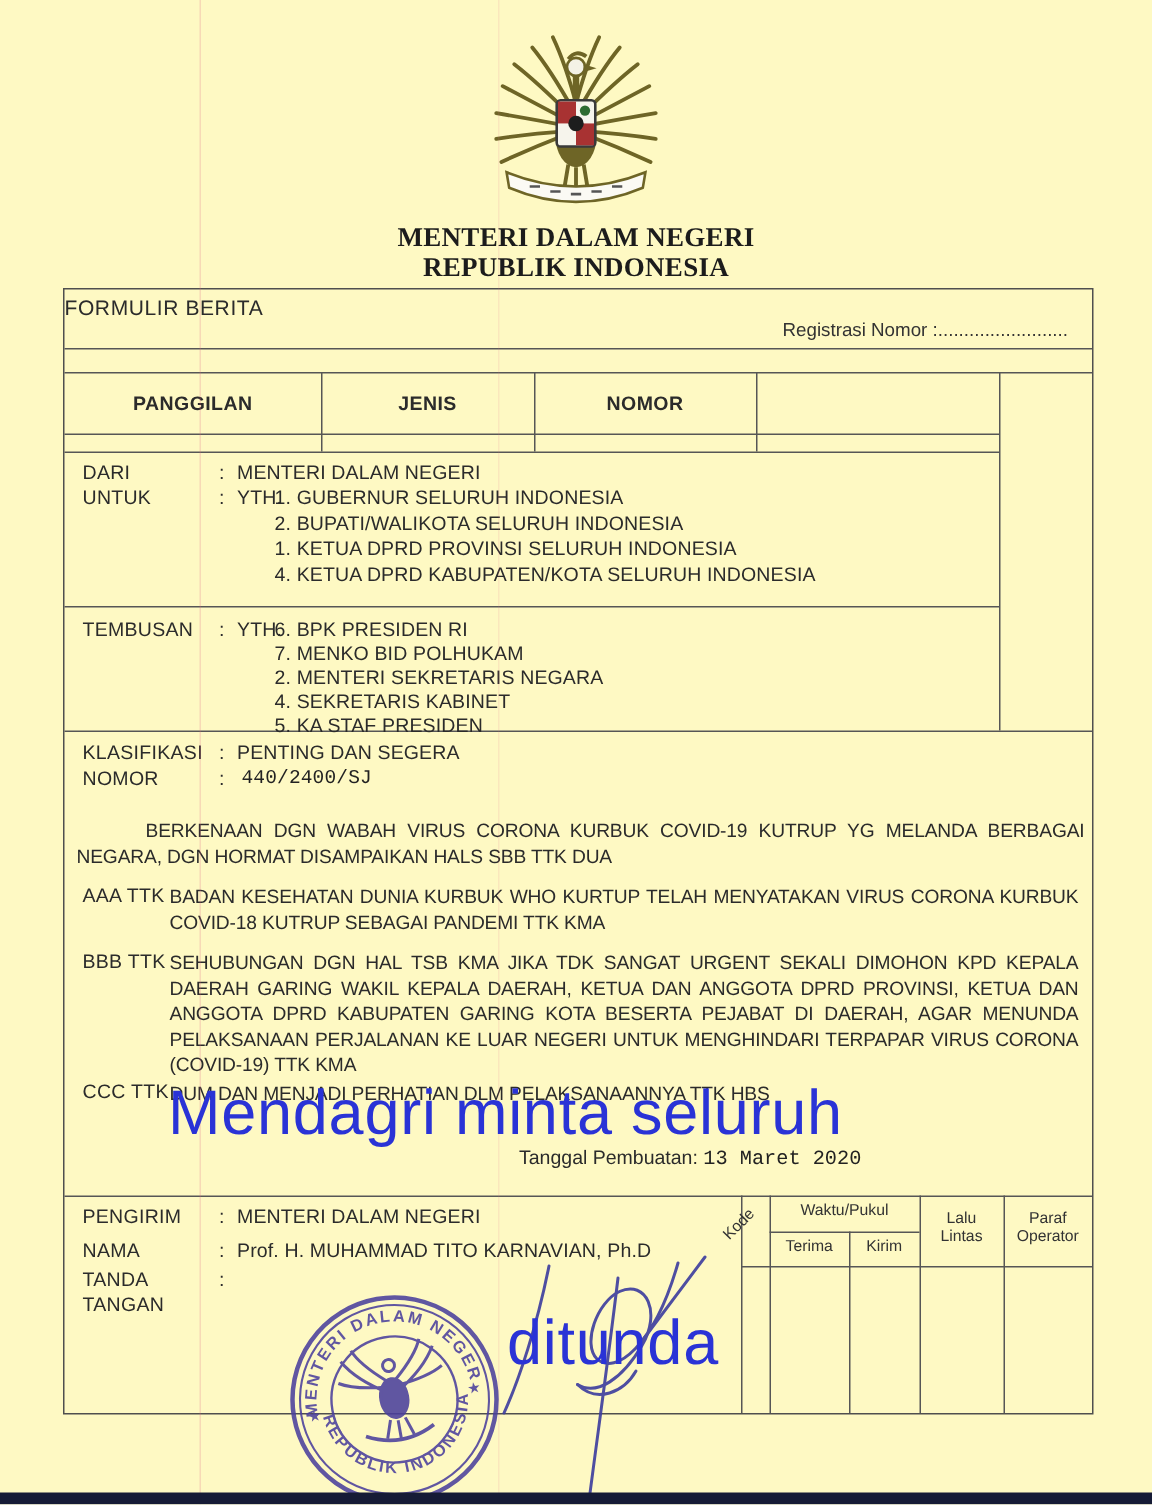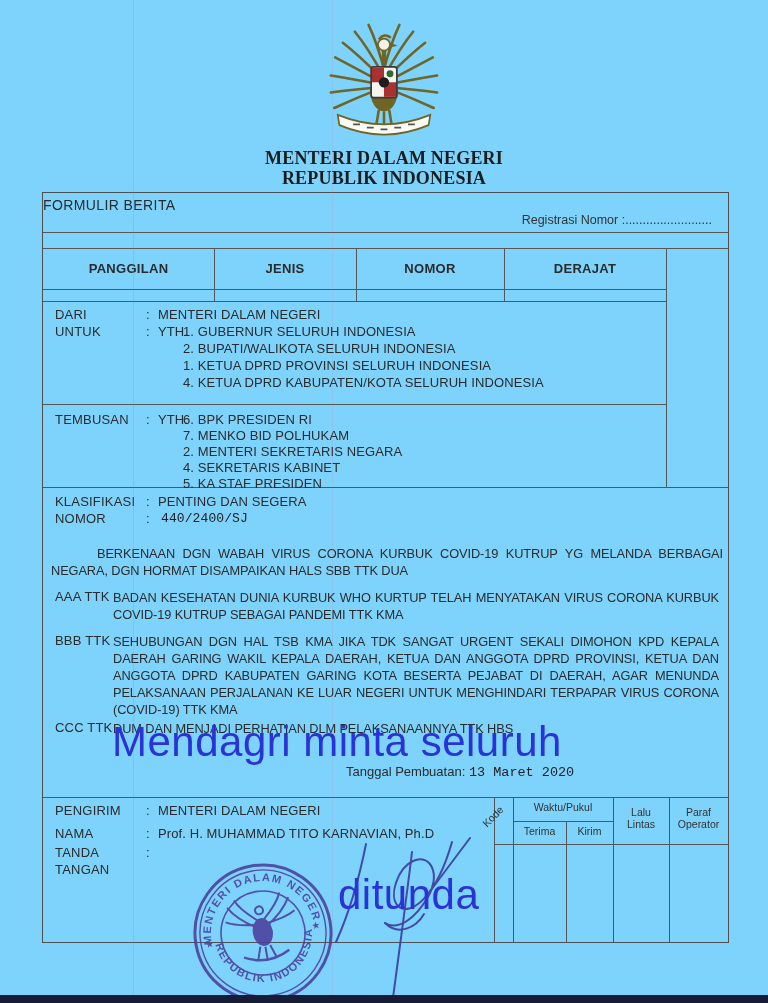--- a/index.html
+++ b/index.html
@@ -1,16 +1,16 @@
 <!DOCTYPE html>
 <html><head>
 <meta charset="utf-8">
 <style>
   html,body{margin:0;padding:0;background:#e9e9e9;}
-  .page{position:relative;width:768px;height:1003px;background:#7dd3fc;overflow:hidden;
+  .page{position:relative;width:768px;height:1003px;background:#fef9c3;overflow:hidden;
         font-family:"Liberation Sans",sans-serif;color:#2b2b2b;}
   .abs{position:absolute;}
   
   .form{position:absolute;left:42px;top:192px;width:685px;height:749px;
         border:1px solid #4f4f4f;background:transparent;z-index:2;}
   .hline{position:absolute;height:1px;background:#565656;}
   .vline{position:absolute;width:1px;background:#565656;}
   .pinkline{position:absolute;top:0;width:1px;height:1003px;background:#e06a8a;opacity:.22;z-index:6;}
   .cellhead{position:absolute;top:55px;height:41px;line-height:41px;text-align:center;
             font-weight:bold;font-size:13px;letter-spacing:.3px;}
@@ -93,21 +93,20 @@
     <div class="vline" style="left:313px;top:55px;height:53px;"></div>
     <div class="vline" style="left:461px;top:55px;height:53px;"></div>
     <div class="vline" style="left:623px;top:55px;height:239px;"></div>
 
     <div class="abs" style="left:0;top:4px;width:685px;font-size:14px;letter-spacing:.4px;">FORMULIR BERITA</div>
     <div class="abs" style="right:16px;top:20px;font-size:12.5px;color:#333;">Registrasi Nomor :.........................</div>
 
     <div class="cellhead" style="left:0;width:171px;">PANGGILAN</div>
     <div class="cellhead" style="left:171px;width:142px;">JENIS</div>
     <div class="cellhead" style="left:313px;width:148px;">NOMOR</div>
-    <div class="cellhead" style="left:461px;width:162px;">DERAJAT</div>
 
     <div class="lbl" style="top:114px;">DARI</div>
     <div class="coln" style="top:114px;">:</div>
     <div class="val" style="top:114px;">MENTERI DALAM NEGERI</div>
 
     <div class="lbl" style="top:131px;">UNTUK</div>
     <div class="coln" style="top:131px;">:</div>
     <div class="val" style="top:131px;">YTH.</div>
     <div class="listitem" style="top:131px;">1. GUBERNUR SELURUH INDONESIA</div>
     <div class="listitem" style="top:148px;">2. BUPATI/WALIKOTA SELURUH INDONESIA</div>
@@ -126,21 +125,21 @@
     <div class="lbl" style="top:301px;">KLASIFIKASI</div>
     <div class="coln" style="top:301px;">:</div>
     <div class="val" style="top:301px;">PENTING DAN SEGERA</div>
     <div class="lbl" style="top:318px;">NOMOR</div>
     <div class="coln" style="top:318px;">:</div>
     <div class="val mono" style="top:318px;left:118px;">440/2400/SJ</div>
 
     <div class="para" style="left:8px;top:352px;width:672px;text-indent:46px;">BERKENAAN DGN WABAH VIRUS CORONA KURBUK COVID-19 KUTRUP YG MELANDA BERBAGAI NEGARA, DGN HORMAT DISAMPAIKAN HALS SBB TTK DUA</div>
 
     <div class="lbl" style="top:396px;">AAA TTK</div>
-    <div class="para" style="left:70px;top:396px;width:606px;">BADAN KESEHATAN DUNIA KURBUK WHO KURTUP TELAH MENYATAKAN VIRUS CORONA KURBUK COVID-19 KUTRUP SEBAGAI PANDEMI TTK KMA</div>
+    <div class="para" style="left:70px;top:396px;width:606px;">BADAN KESEHATAN DUNIA KURBUK WHO KURTUP TELAH MENYATAKAN VIRUS CORONA KURBUK COVID-18 KUTRUP SEBAGAI PANDEMI TTK KMA</div>
 
     <div class="lbl" style="top:440px;">BBB TTK</div>
     <div class="para" style="left:70px;top:440px;width:606px;">SEHUBUNGAN DGN HAL TSB KMA JIKA TDK SANGAT URGENT SEKALI DIMOHON KPD KEPALA DAERAH GARING WAKIL KEPALA DAERAH, KETUA DAN ANGGOTA DPRD PROVINSI, KETUA DAN ANGGOTA DPRD KABUPATEN GARING KOTA BESERTA PEJABAT DI DAERAH, AGAR MENUNDA PELAKSANAAN PERJALANAN KE LUAR NEGERI UNTUK MENGHINDARI TERPAPAR VIRUS CORONA (COVID-19) TTK KMA</div>
 
     <div class="lbl" style="top:527px;">CCC TTK</div>
     <div class="para" style="left:70px;top:527px;width:606px;text-align:left;">DUM DAN MENJADI PERHATIAN DLM PELAKSANAANNYA TTK HBS</div>
 
     <div class="abs" style="left:303px;top:571px;font-size:13px;">
       <span>Tanggal Pembuatan:</span>
       <span class="mono" style="font-size:13.5px;">13 Maret 2020</span>

